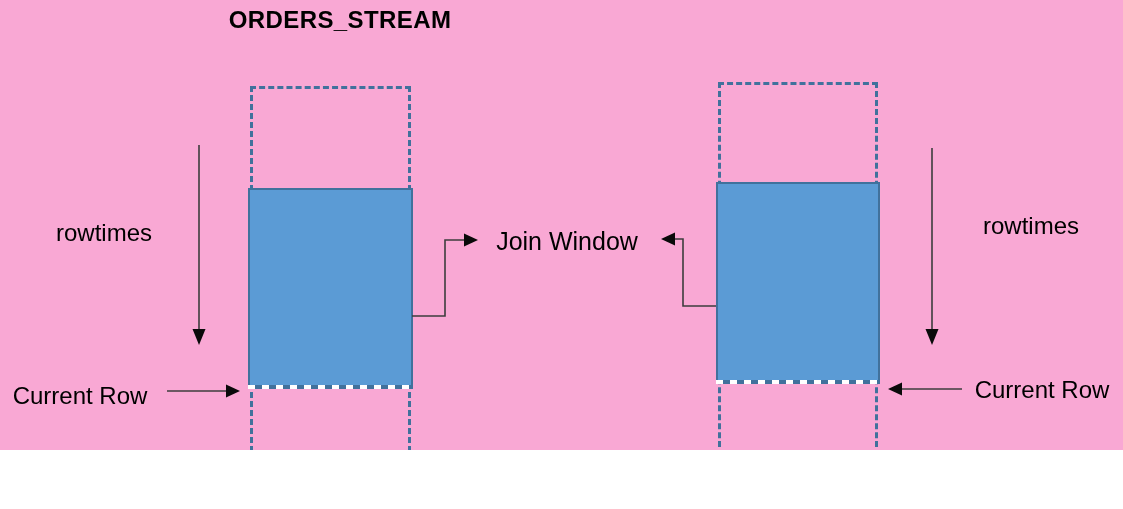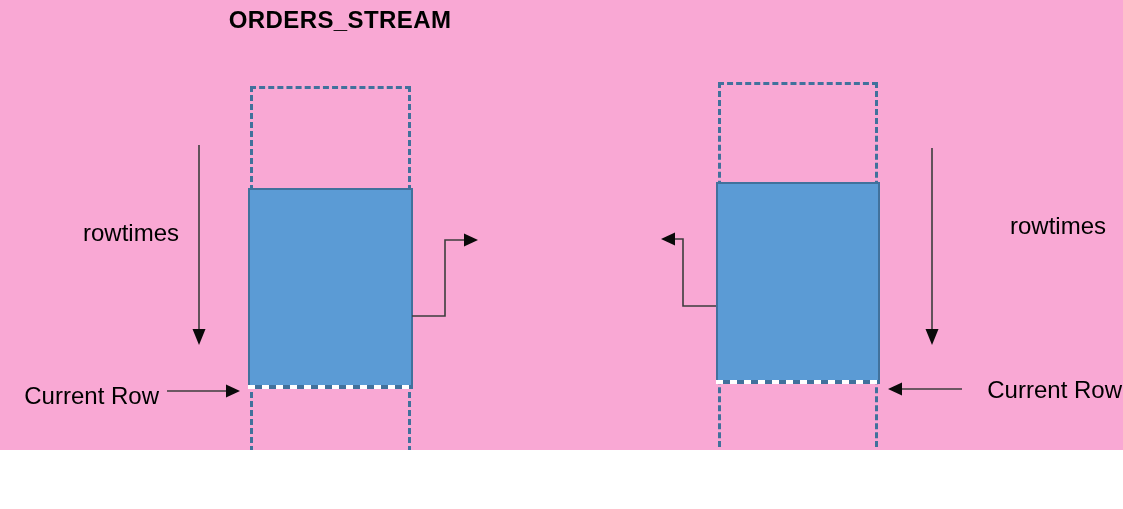--- a/index.html
+++ b/index.html
@@ -27,21 +27,21 @@
     background:#5B9BD5;
     border:2px solid #41719C;
     box-sizing:border-box;
   }
   .current-row-line {
     position:absolute;
     left:-2px; right:-2px; bottom:-3px; height:4px;
     background: repeating-linear-gradient(90deg, #ffffff 0 7px, rgba(255,255,255,0) 7px 14px), #41719C;
   }
   .label {
-    font-size:24px; line-height:1.15; text-align:right; white-space:nowrap;
+    font-size:24px; line-height:1.15; text-align:center; white-space:nowrap;
   }
   .join-label { font-size:25px; }
   svg.connectors { position:absolute; left:0; top:0; pointer-events:none; }
   svg .wire { stroke:#3d3d3d; stroke-width:1.6; fill:none; }
   svg .head { fill:#0a0a0a; stroke:none; }
 </style>
 </head>
 <body>
 
 <div class="canvas">
@@ -94,14 +94,15 @@
   </svg>
 
   <div class="abs label" style="left:29px; top:219px; width:150px;">rowtimes</div>
 
   <div class="abs label" style="left:956px; top:212px; width:150px;">rowtimes</div>
 
   <div class="abs label" style="left:1px; top:382px; width:158px;">Current Row</div>
 
   <div class="abs label" style="left:962px; top:376px; width:160px;">Current Row</div>
 
+  <div class="abs label join-label" style="left:467px; top:227px; width:200px;">Join Window</div>
 
 </div>
 
 </body></html>

